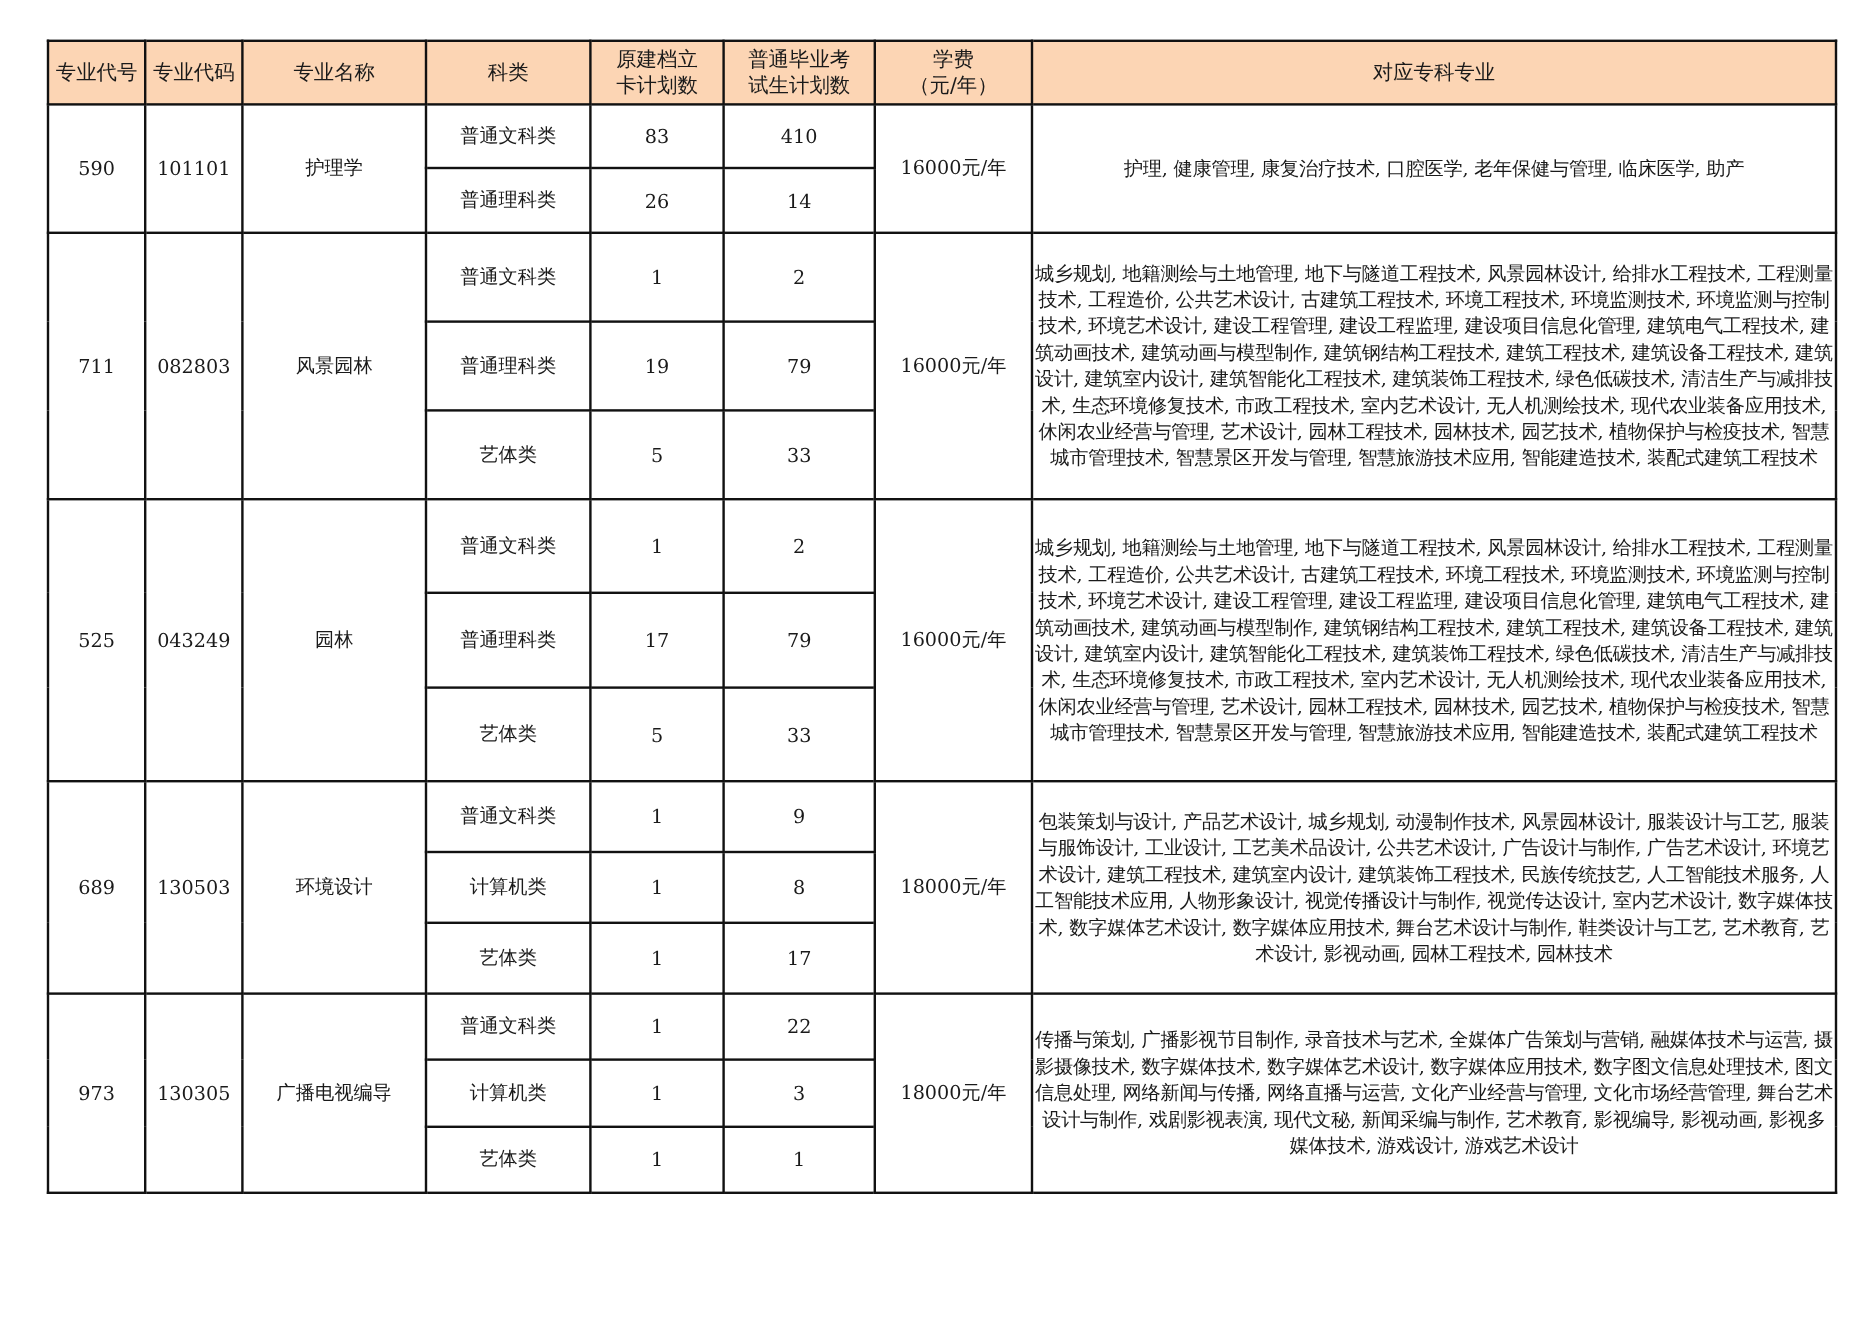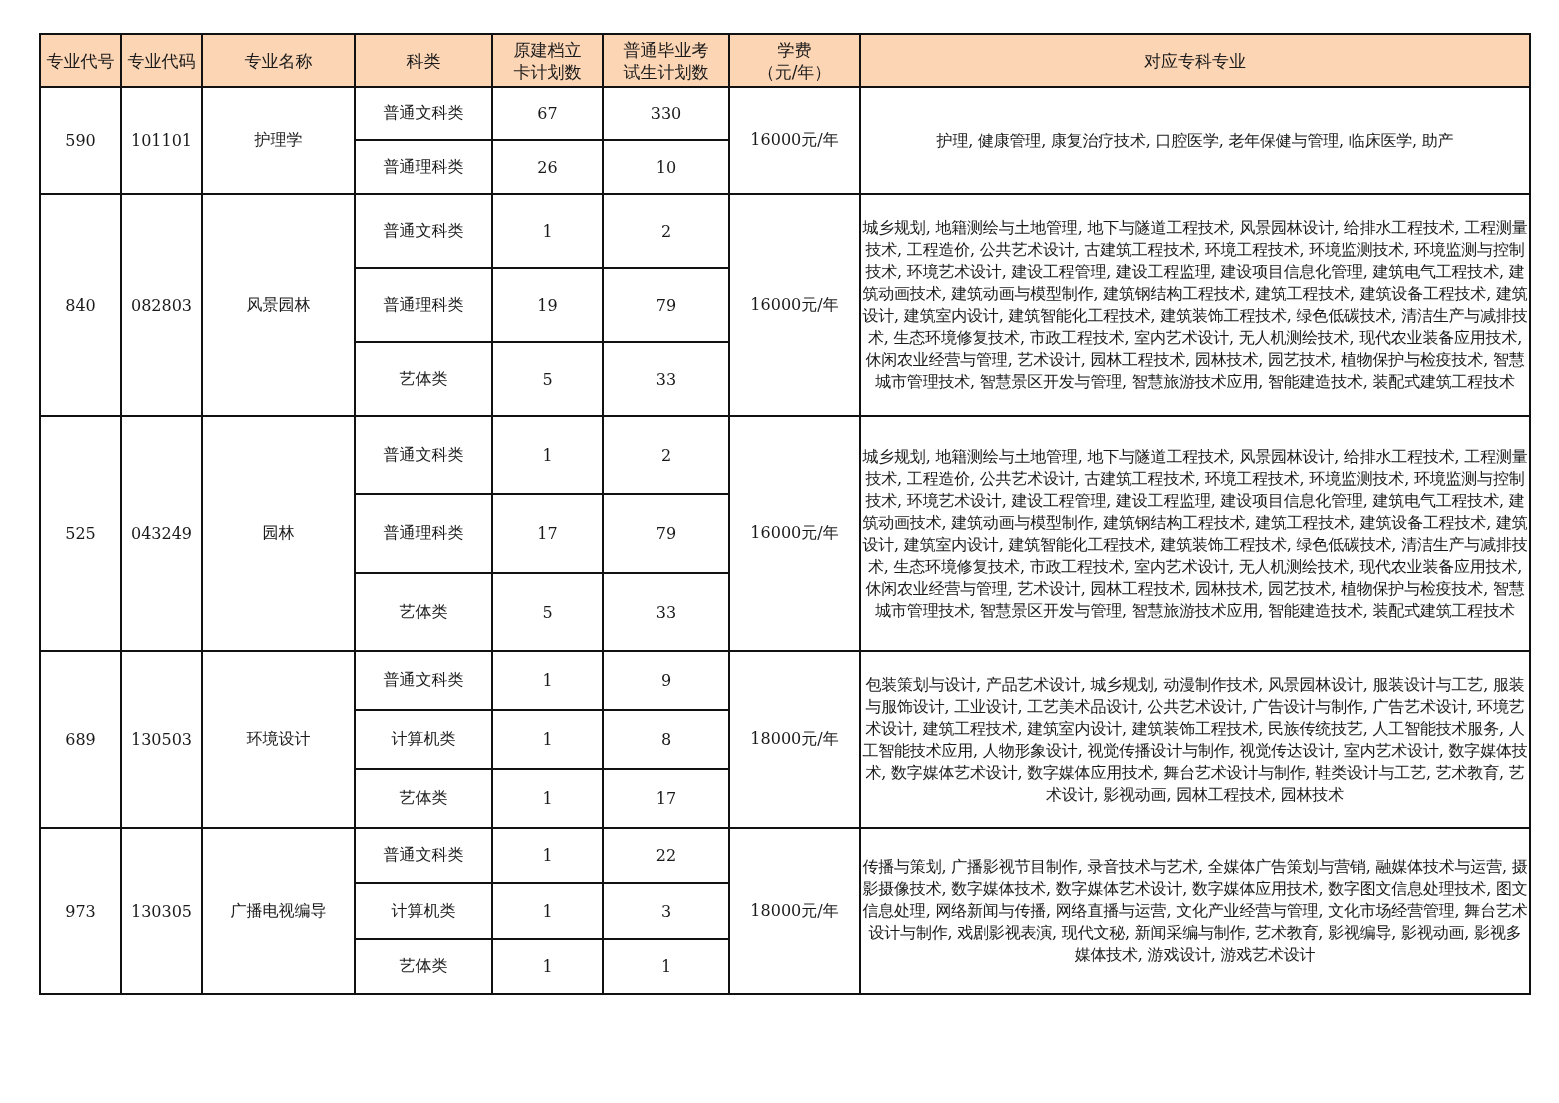--- a/index.html
+++ b/index.html
@@ -51,33 +51,33 @@
       <th>对应专科专业</th>
     </tr>
   </thead>
   <tbody>
 
     <tr style="height:53px">
       <td rowspan="2">590</td>
       <td rowspan="2">101101</td>
       <td rowspan="2">护理学</td>
       <td>普通文科类</td>
-      <td>67</td>
-      <td>330</td>
+      <td>83</td>
+      <td>410</td>
       <td rowspan="2">16000元/年</td>
       <td rowspan="2" class="majors">护理, 健康管理, 康复治疗技术, 口腔医学, 老年保健与管理, 临床医学, 助产</td>
     </tr>
     <tr style="height:54px">
       <td>普通理科类</td>
       <td>26</td>
-      <td>10</td>
+      <td>14</td>
     </tr>
 
     <tr style="height:74px">
-      <td rowspan="3">840</td>
+      <td rowspan="3">711</td>
       <td rowspan="3">082803</td>
       <td rowspan="3">风景园林</td>
       <td>普通文科类</td>
       <td>1</td>
       <td>2</td>
       <td rowspan="3">16000元/年</td>
       <td rowspan="3" class="majors">城乡规划, 地籍测绘与土地管理, 地下与隧道工程技术, 风景园林设计, 给排水工程技术, 工程测量技术, 工程造价, 公共艺术设计, 古建筑工程技术, 环境工程技术, 环境监测技术, 环境监测与控制技术, 环境艺术设计, 建设工程管理, 建设工程监理, 建设项目信息化管理, 建筑电气工程技术, 建筑动画技术, 建筑动画与模型制作, 建筑钢结构工程技术, 建筑工程技术, 建筑设备工程技术, 建筑设计, 建筑室内设计, 建筑智能化工程技术, 建筑装饰工程技术, 绿色低碳技术, 清洁生产与减排技术, 生态环境修复技术, 市政工程技术, 室内艺术设计, 无人机测绘技术, 现代农业装备应用技术, 休闲农业经营与管理, 艺术设计, 园林工程技术, 园林技术, 园艺技术, 植物保护与检疫技术, 智慧城市管理技术, 智慧景区开发与管理, 智慧旅游技术应用, 智能建造技术, 装配式建筑工程技术</td>
     </tr>
     <tr style="height:74px">
       <td>普通理科类</td>

